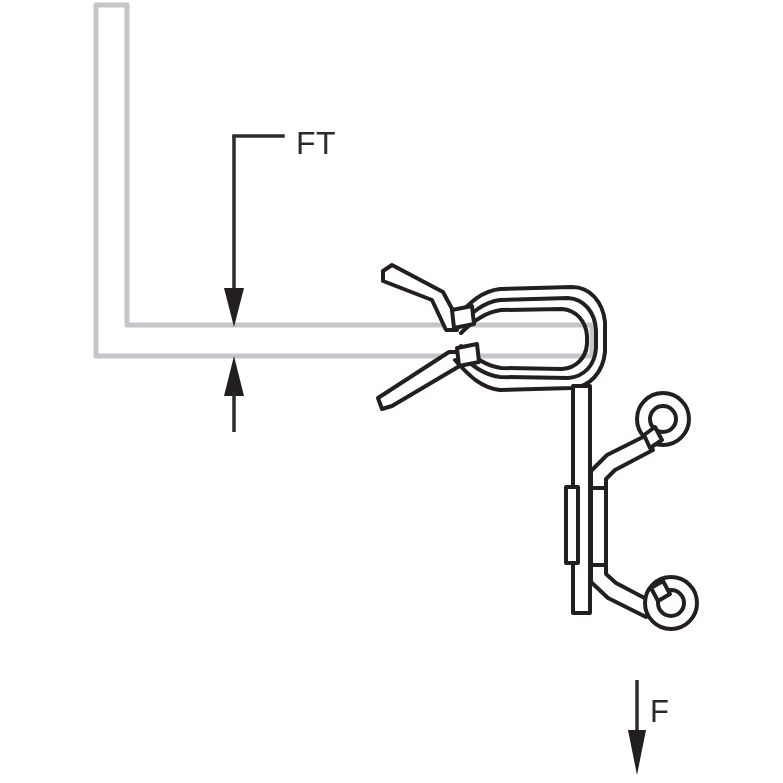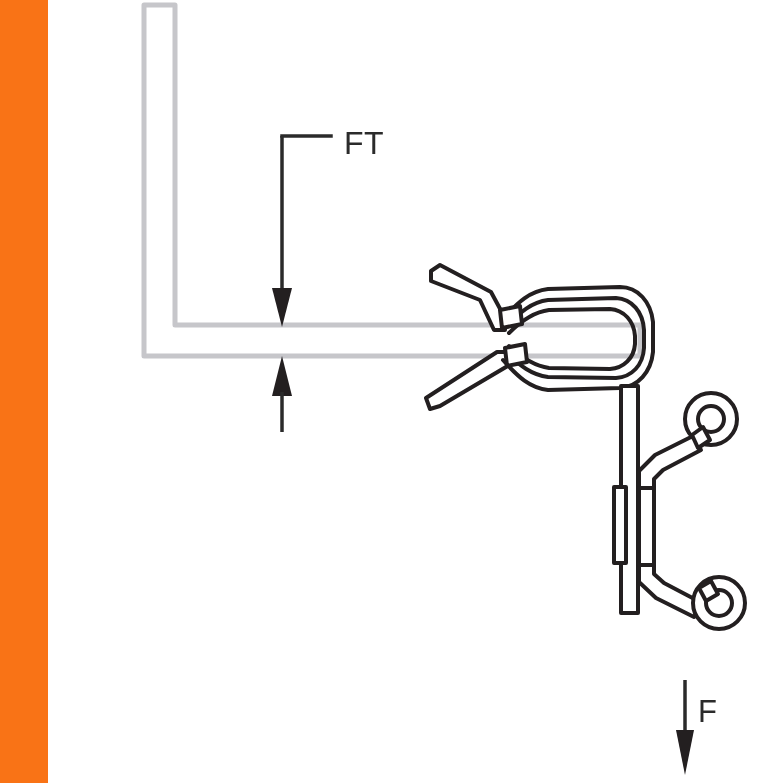--- a/index.html
+++ b/index.html
@@ -12,21 +12,20 @@
     width: 783px;
     height: 783px;
     overflow: hidden;
     font-family: "Liberation Sans", sans-serif;
   }
   #diagram-root {
     position: relative;
     width: 675px;
     height: 783px;
     background: #f97316;
-    padding-left: 48px;
   }
   #diagram-svg {
     display: block;
     width: 783px;
     height: 783px;
   }
   .label-text {
     font-family: "Liberation Sans", sans-serif;
     fill: #2b2b2b;
   }

